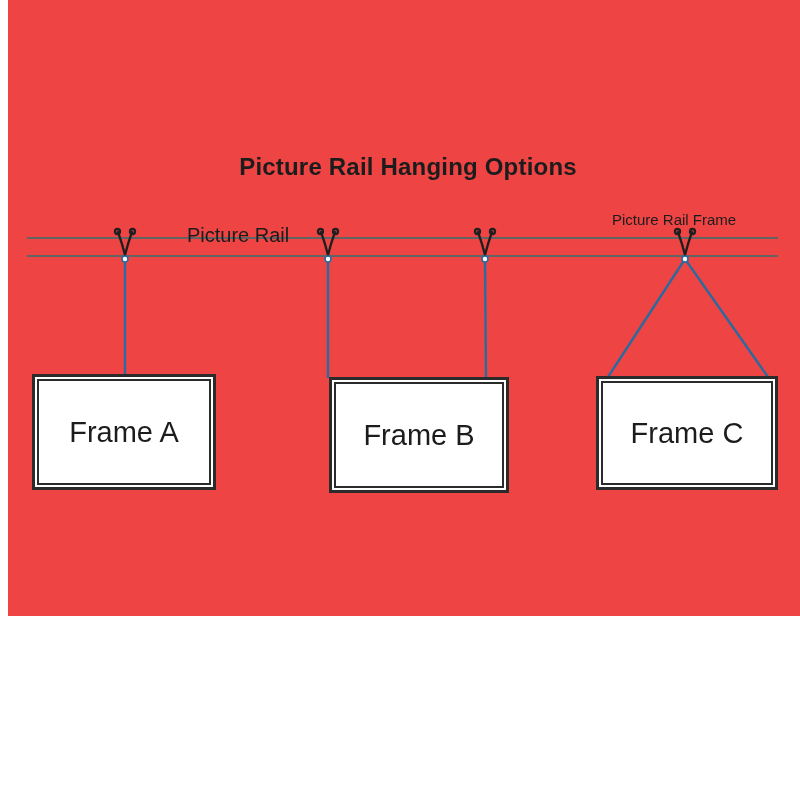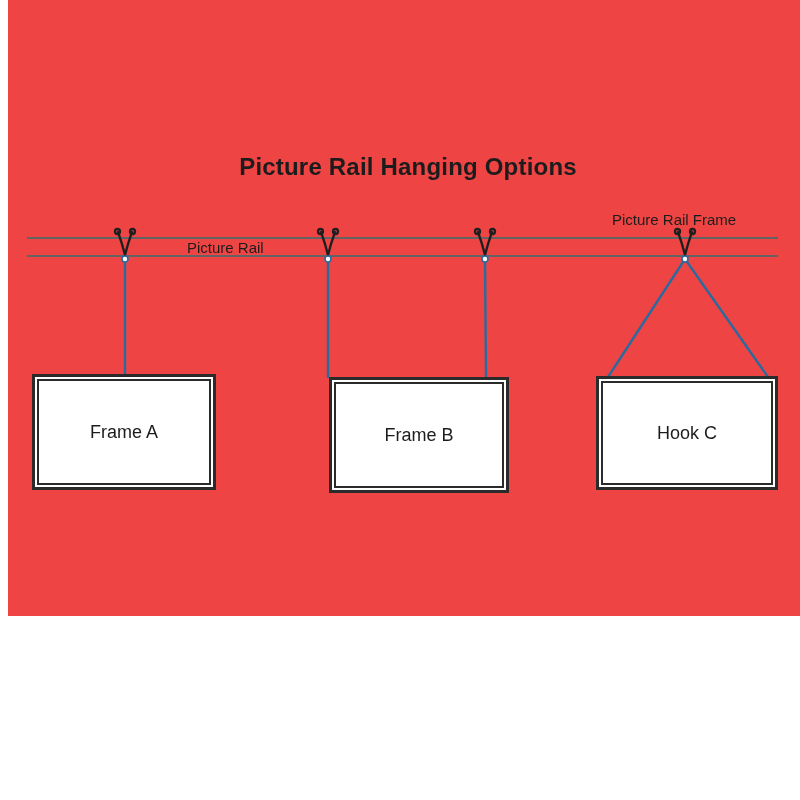--- a/index.html
+++ b/index.html
@@ -48,22 +48,22 @@
     left: 0;
     width: 800px;
     text-align: center;
     font-size: 24px;
     font-weight: bold;
     letter-spacing: 0.2px;
   }
   .rail-label {
     position: absolute;
     left: 179px;
-    top: 240px;
-    font-size: 15px;
+    top: 228px;
+    font-size: 20px;
     line-height: 15px;
     white-space: nowrap;
   }
   .hook-label {
     position: absolute;
     left: 604px;
     top: 212px;
     font-size: 15px;
     line-height: 15px;
     white-space: nowrap;
@@ -76,21 +76,21 @@
   }
   .frame-inner {
     position: absolute;
     inset: 2px;
     border: 2px solid var(--frame, #2b2b2b);
     display: flex;
     align-items: center;
     justify-content: center;
   }
   .frame-label {
-    font-size: 18px;
+    font-size: 29px;
     color: var(--text, #1c1c1c);
     white-space: nowrap;
   }
   .frame-a { left: 24px;  top: 374px; width: 184px; height: 116px; }
   .frame-b { left: 321px; top: 377px; width: 180px; height: 116px; }
   .frame-c { left: 588px; top: 376px; width: 182px; height: 114px; }
 </style>
 </head>
 <body>
 
@@ -143,17 +143,17 @@
       <span class="frame-label">Frame A</span>
     </div>
   </div>
   <div class="frame frame-b">
     <div class="frame-inner">
       <span class="frame-label">Frame B</span>
     </div>
   </div>
   <div class="frame frame-c">
     <div class="frame-inner">
-      <span class="frame-label">Hook C</span>
+      <span class="frame-label">Frame C</span>
     </div>
   </div>
 
 </div>
 
 </body></html>

